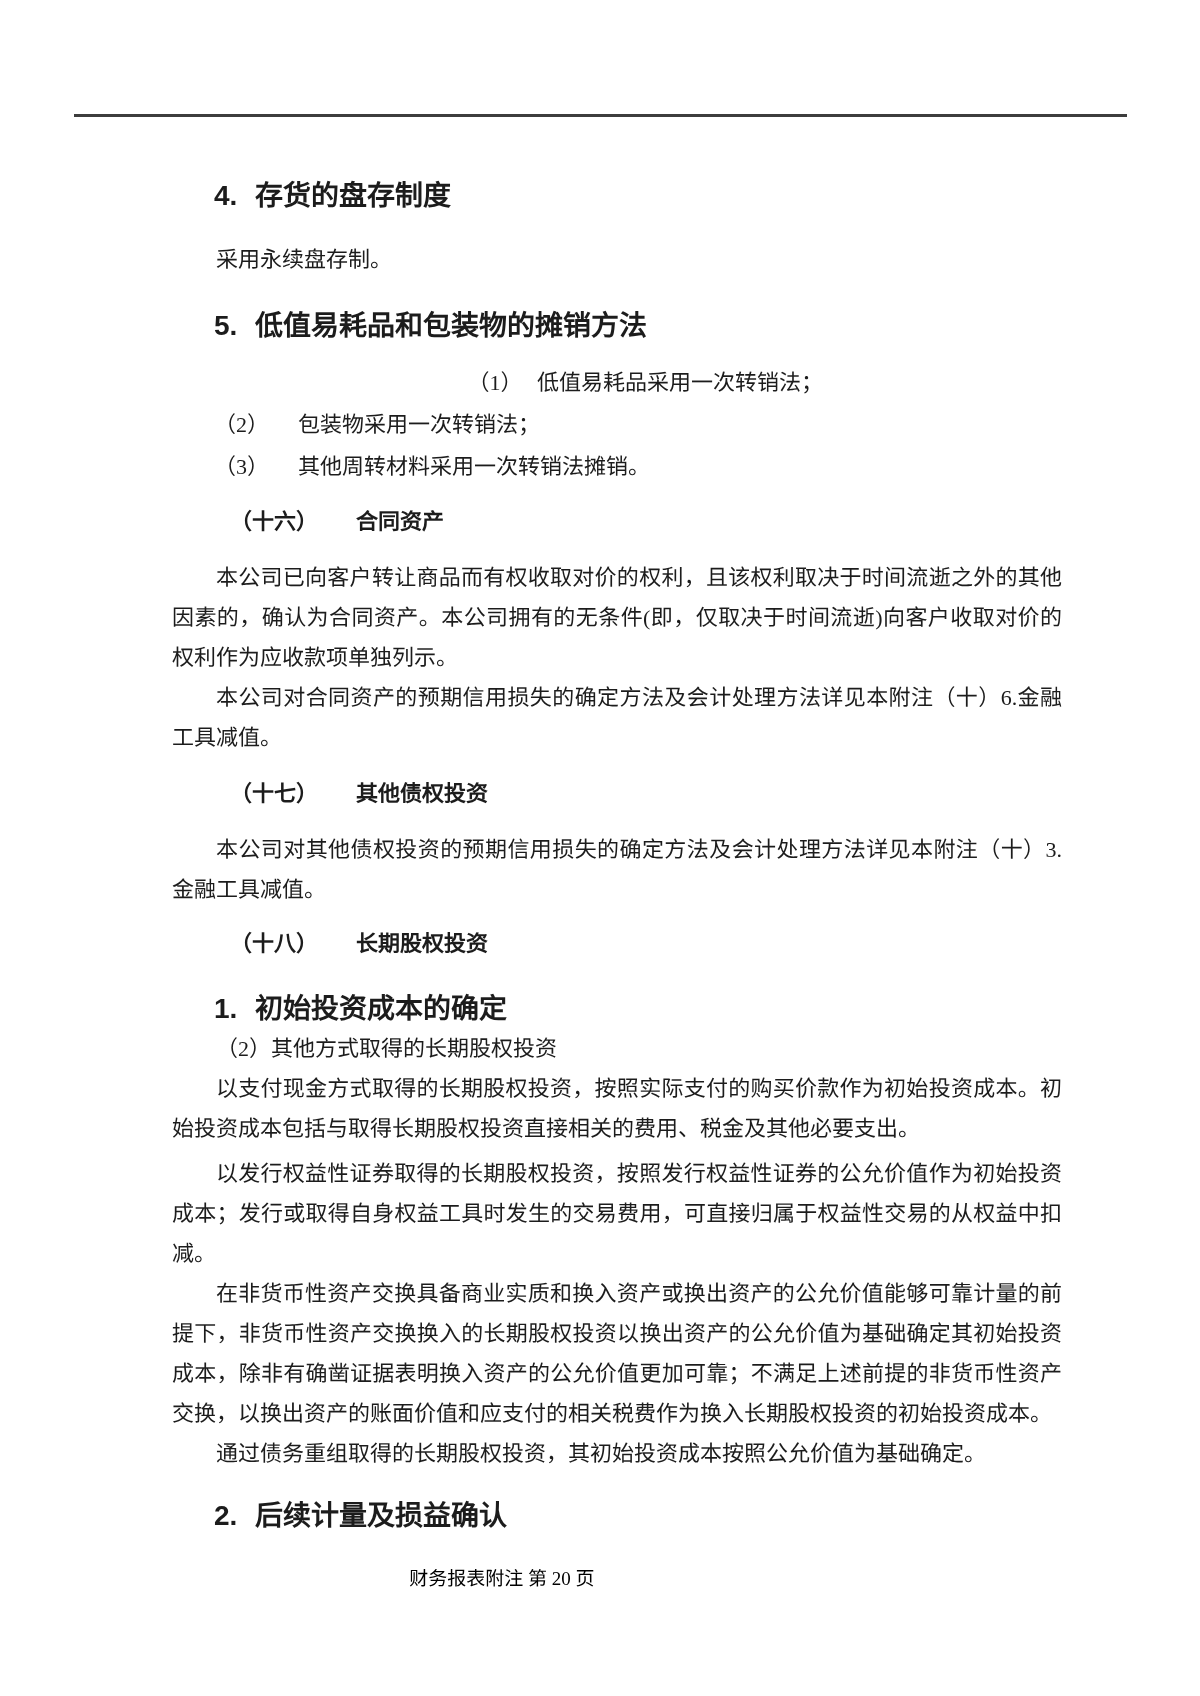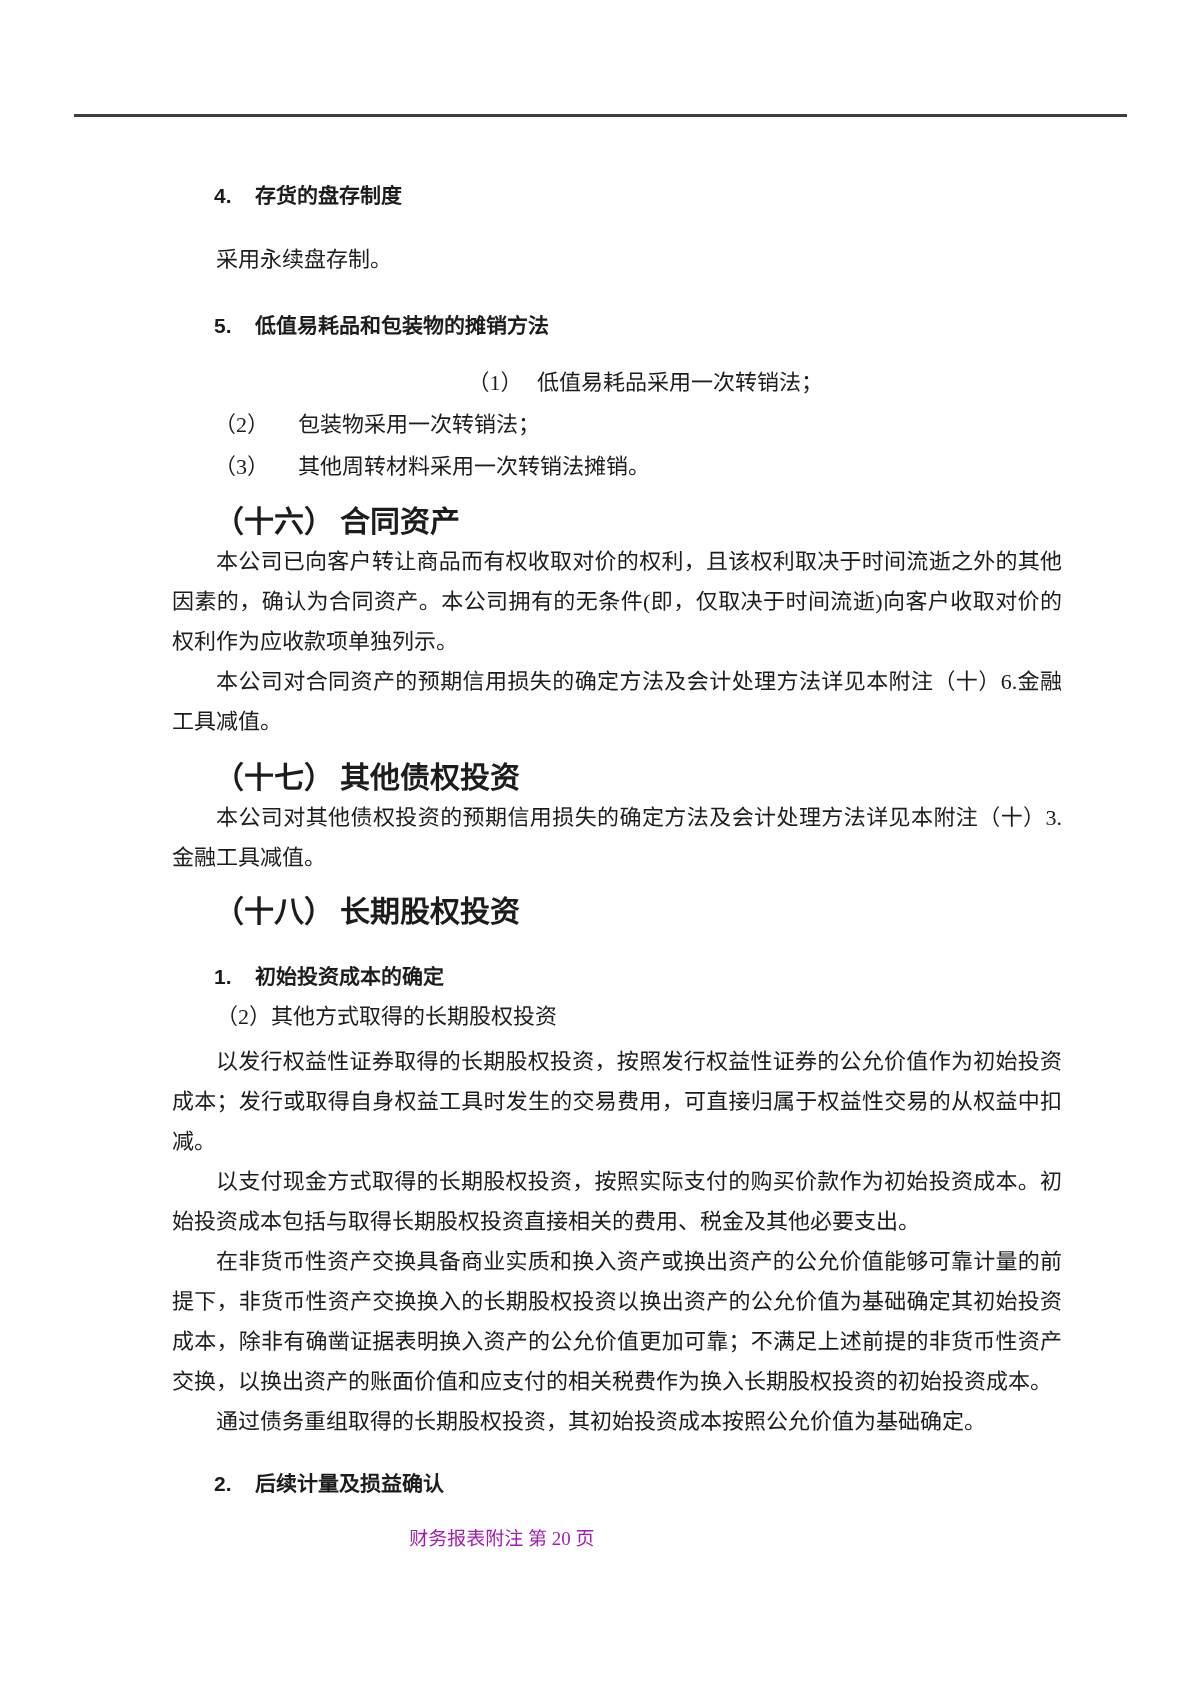--- a/index.html
+++ b/index.html
@@ -28,36 +28,36 @@
     left: 172px;
     top: 176px;
     width: 890px;
     font-size: 22px;
     line-height: 40px;
   }
   
   .num-head {
     font-family: "Liberation Sans", "DejaVu Sans", sans-serif;
     font-weight: bold;
-    font-size: 21px;
+    font-size: 28px;
     line-height: 40px;
     margin: 0;
     padding-left: 42px;
   }
   .num-head .num {
     display: inline-block;
     min-width: 41px;
   }
   
   .sec-head {
     font-family: "Liberation Sans", "DejaVu Sans", sans-serif;
     font-weight: bold;
-    font-size: 30px;
+    font-size: 22px;
     line-height: 40px;
-    margin: 0;
+    margin: 16px;
     padding-left: 42px;
   }
   .sec-head .marker {
     display: inline-block;
     min-width: 126px;
   }
   
   .para {
     margin: 0;
     text-align: justify;
@@ -78,27 +78,27 @@
   .mt-26 { margin-top: 26px; }
   .mt-20 { margin-top: 16px; text-align: center; }
   .mt-18 { margin-top: 25px; }
   .mt-16 { margin-top: 16px; }
   .mt-14 { margin-top: 14px; }
   .mt-12 { margin-top: 12px; }
   .mt-5  { margin-top: 5px; }
   .mt-22 { margin-top: 22px; }
   .page-footer {
     position: absolute;
-    top: 1524px;
+    top: 1564px;
     left: 0;
     width: 1004px;
     text-align: center;
     font-size: 19px;
     line-height: 30px;
-    color: #a21caf;
+    color: #000000;
     font-family: "Liberation Serif", "DejaVu Serif", serif;
   }
 </style>
 </head>
 <body>
 
 <div class="page">
 
   <div class="header-rule"></div>
 
@@ -121,22 +121,22 @@
 
     <h3 class="sec-head mt-16"><span class="marker">（十七）</span><span class="lbl">其他债权投资</span></h3>
 
     <p class="para">本公司对其他债权投资的预期信用损失的确定方法及会计处理方法详见本附注（十）3.金融工具减值。</p>
 
     <h3 class="sec-head mt-14"><span class="marker">（十八）</span><span class="lbl">长期股权投资</span></h3>
 
     <h3 class="num-head mt-18"><span class="num">1.</span><span class="lbl">初始投资成本的确定</span></h3>
 
     <p class="para">（2）其他方式取得的长期股权投资</p>
+    <p class="para">以支付现金方式取得的长期股权投资，按照实际支付的购买价款作为初始投资成本。初始投资成本包括与取得长期股权投资直接相关的费用、税金及其他必要支出。</p>
     <p class="para mt-5">以发行权益性证券取得的长期股权投资，按照发行权益性证券的公允价值作为初始投资成本；发行或取得自身权益工具时发生的交易费用，可直接归属于权益性交易的从权益中扣减。</p>
-    <p class="para">以支付现金方式取得的长期股权投资，按照实际支付的购买价款作为初始投资成本。初始投资成本包括与取得长期股权投资直接相关的费用、税金及其他必要支出。</p>
     <p class="para">在非货币性资产交换具备商业实质和换入资产或换出资产的公允价值能够可靠计量的前提下，非货币性资产交换换入的长期股权投资以换出资产的公允价值为基础确定其初始投资成本，除非有确凿证据表明换入资产的公允价值更加可靠；不满足上述前提的非货币性资产交换，以换出资产的账面价值和应支付的相关税费作为换入长期股权投资的初始投资成本。</p>
     <p class="para">通过债务重组取得的长期股权投资，其初始投资成本按照公允价值为基础确定。</p>
 
     <h3 class="num-head mt-22"><span class="num">2.</span><span class="lbl">后续计量及损益确认</span></h3>
 
   </main>
 
   <footer class="page-footer"><span>财务报表附注 第 20 页</span></footer>
 
 </div>

